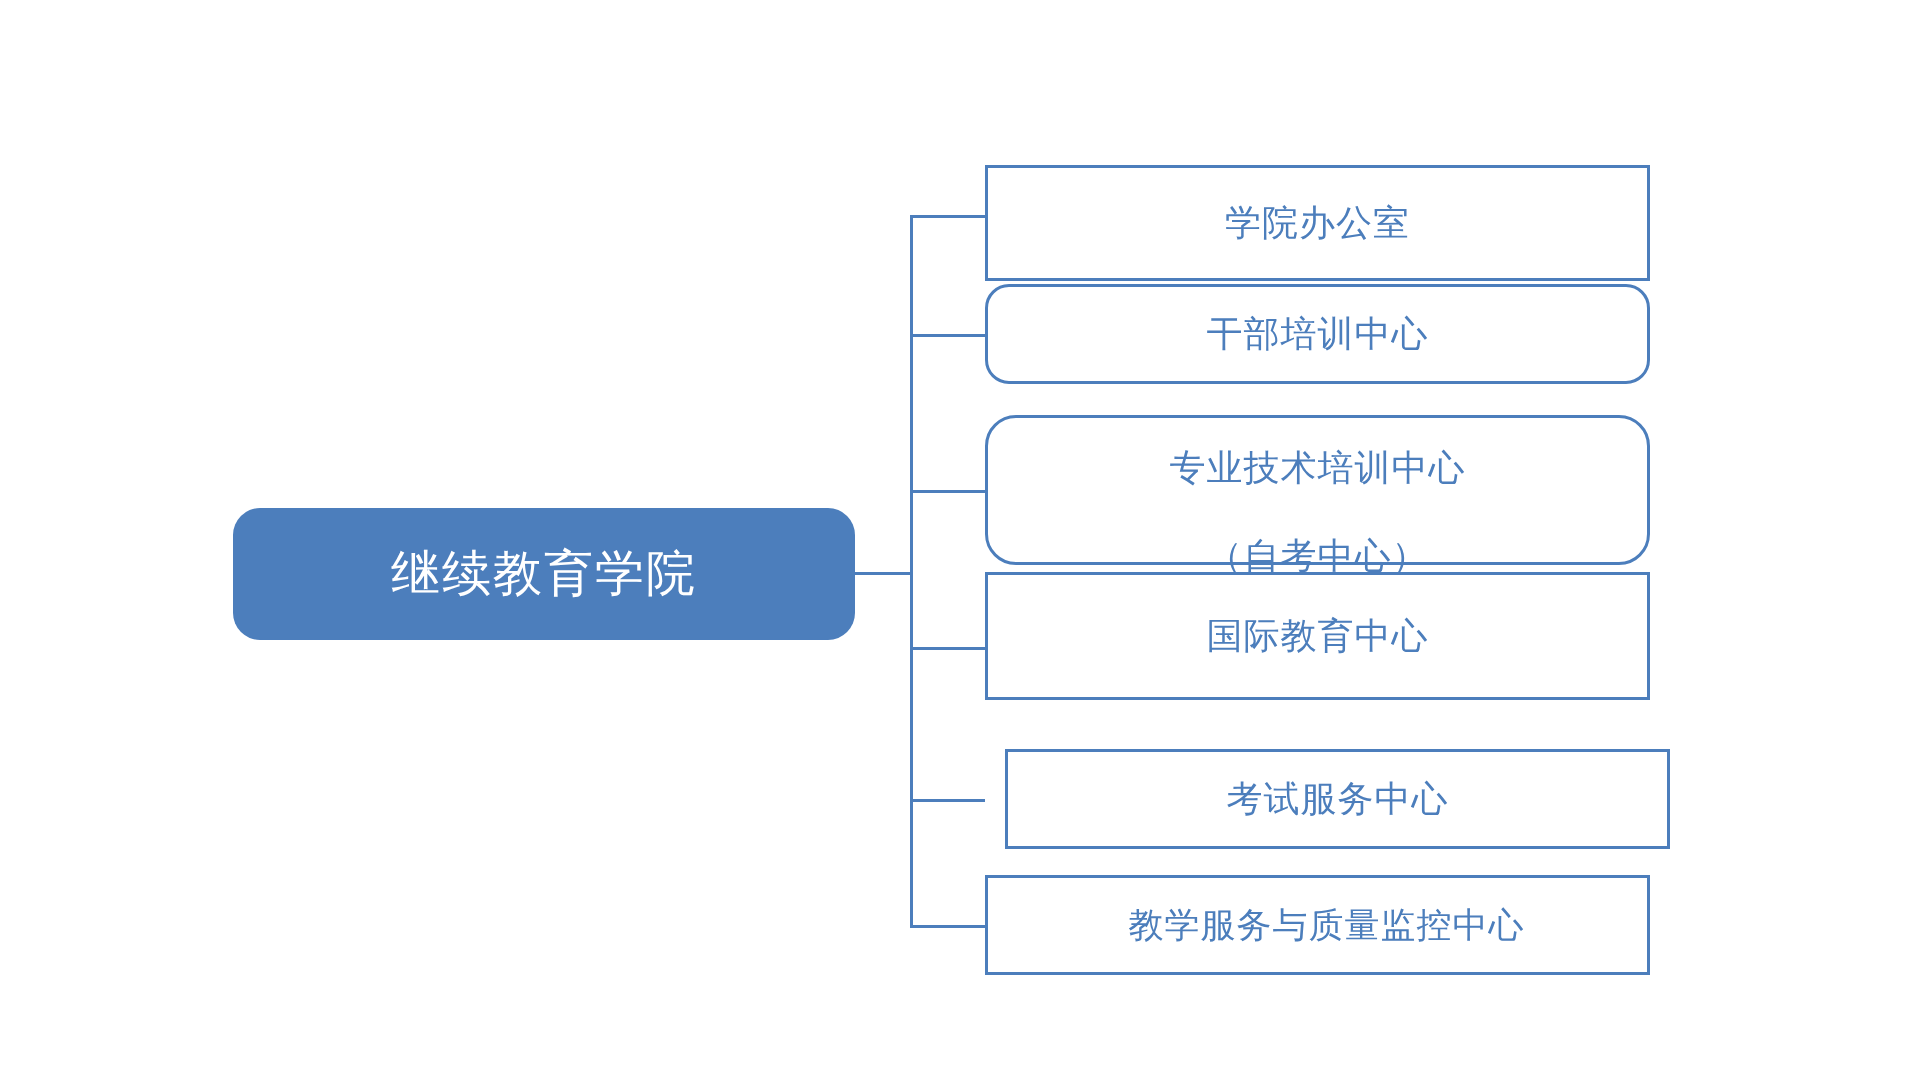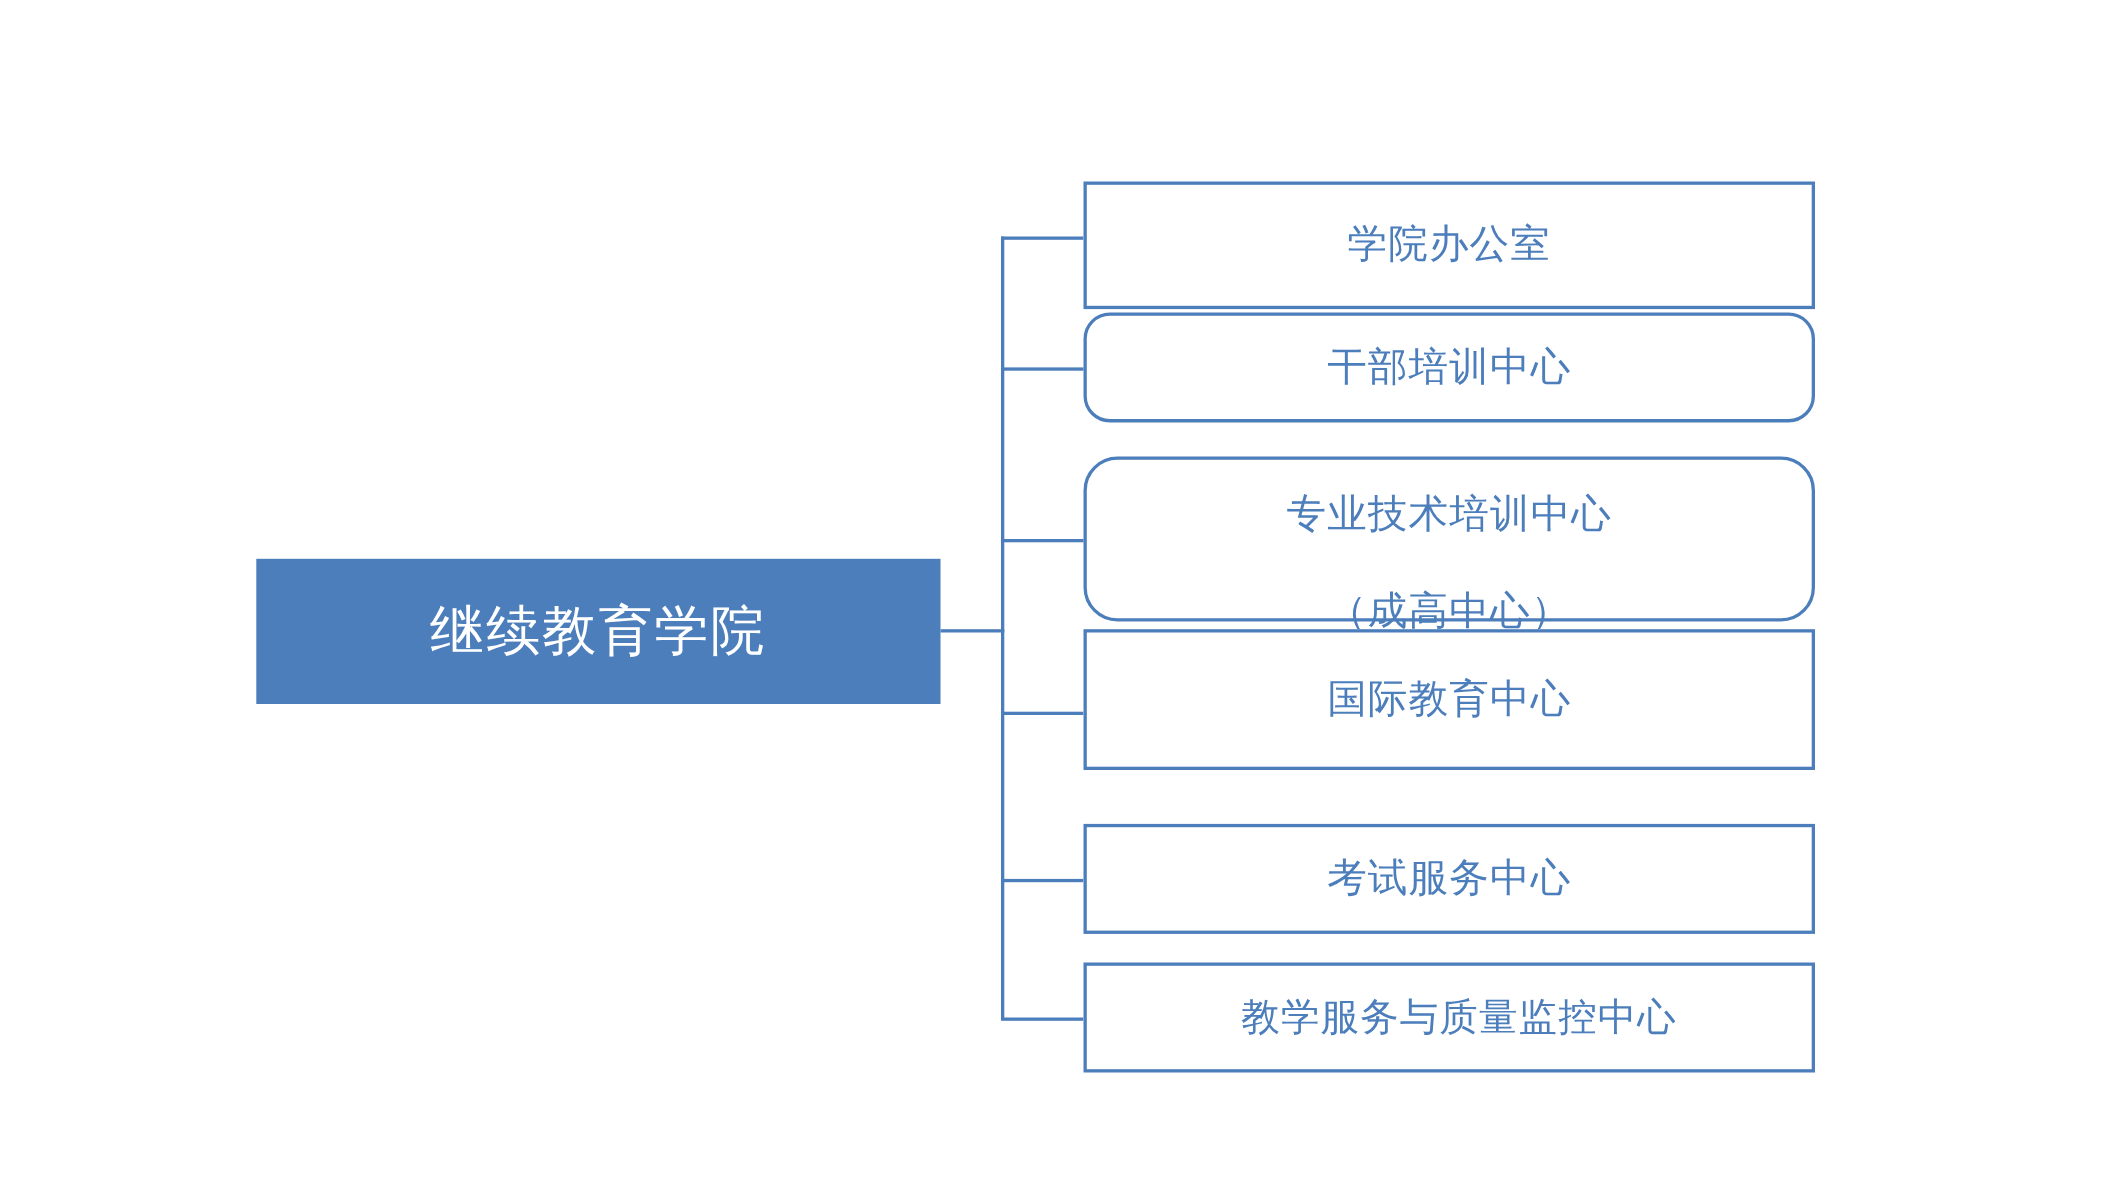--- a/index.html
+++ b/index.html
@@ -24,20 +24,21 @@
     position: absolute;
     left: 233px;
     top: 508px;
     width: 622px;
     height: 132px;
     background: #4C7EBC;
     display: flex;
     align-items: center;
     justify-content: center;
     box-sizing: border-box;
+    border-radius: 27px;
   }
   .root-label {
     color: #ffffff;
     font-size: 49px;
     line-height: 1.12;
     letter-spacing: 2px;
     white-space: nowrap;
     font-weight: 400;
   }
   
@@ -100,31 +101,31 @@
     <span class="child-label">学院办公室</span>
   </div>
 
   <div class="child-node" style="top:284px; height:100px;border-radius:24px;">
     <span class="child-label">干部培训中心</span>
   </div>
 
   <div class="child-node" style="top:415px; height:150px;border-radius:31px;">
     <span class="child-label">
       <span>专业技术培训中心</span><br>
-      <span>（成高中心）</span>
+      <span>（自考中心）</span>
     </span>
   </div>
 
   <div class="child-node" style="top:572px; height:128px;">
     <span class="child-label">
       <span>国际教育中心</span><br>
     </span>
   </div>
 
-  <div class="child-node" style="top:749px; height:100px;">
+  <div class="child-node" style="top:749px; height:100px;margin-left:20px;">
     <span class="child-label">考试服务中心</span>
   </div>
 
   <div class="child-node" style="top:875px; height:100px;padding-left:18px;">
     <span class="child-label wide">教学服务与质量监控中心</span>
   </div>
 
 </div>
 
 </body></html>

